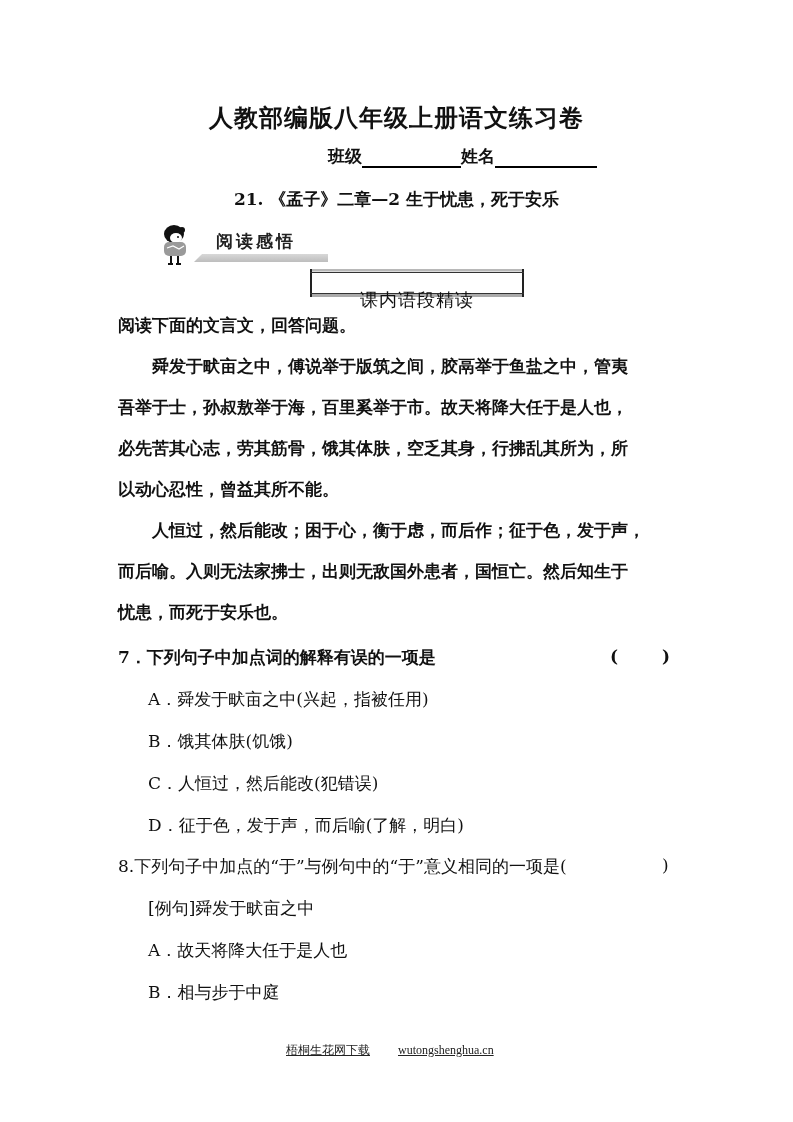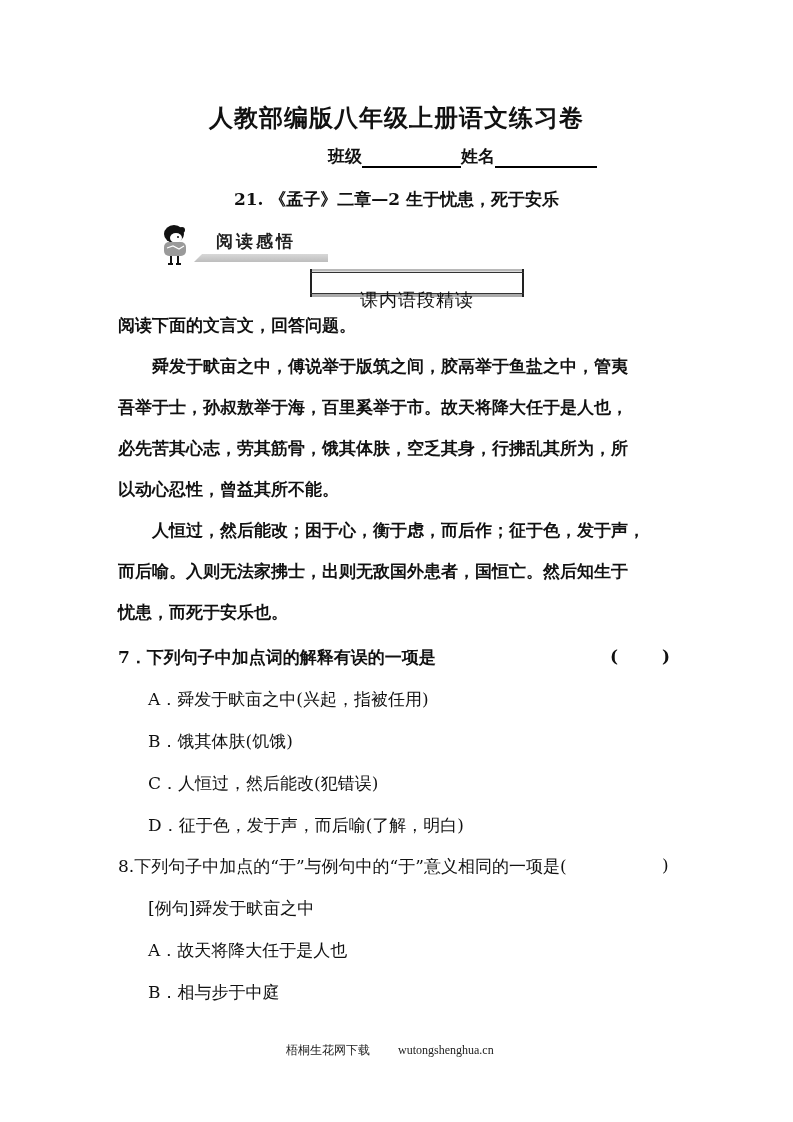--- a/index.html
+++ b/index.html
@@ -24,21 +24,21 @@
                     background: linear-gradient(to bottom, #b8b8b8 0, #b8b8b8 2px, #fff 3px, #fff 24px, #aaa 25px, #aaa 28px); }
   .boxhead .frame::before, .boxhead .frame::after { content: ""; position: absolute; left: -2px; right: -2px; height: 1px; background: #333; }
   .boxhead .frame::before { top: 3px; }
   .boxhead .frame::after { bottom: 3px; }
   .boxhead .label { position: absolute; left: 0; right: 0; top: 19px; text-align: center; font-size: 18px;
                     font-family: "DejaVu Sans", "Liberation Sans", sans-serif; color: #111; letter-spacing: 1px; }
   .line { left: 118px; font-size: 17px; font-weight: bold; }
   .indent { left: 152px; }
   .opt { left: 148px; font-size: 17px; font-weight: normal; }
   .paren-l { font-size: 17px; font-weight: bold; }
-  .footer { top: 1042px; left: 286px; font-size: 12px; color: #222; font-family: "Liberation Serif", "DejaVu Serif", serif; }
+  .footer { top: 1042px; left: 286px; font-size: 12px; color: #222; font-family: "Liberation Serif", "DejaVu Serif", serif; text-decoration: underline; }
   .footer .gap { display: inline-block; width: 28px; }
 </style>
 </head>
 <body>
 
 <div class="abs title">人教部编版八年级上册语文练习卷</div>
 
 <div class="abs classline">
   <span>班级</span>
   <span class="blank" style="width:99px"></span>

